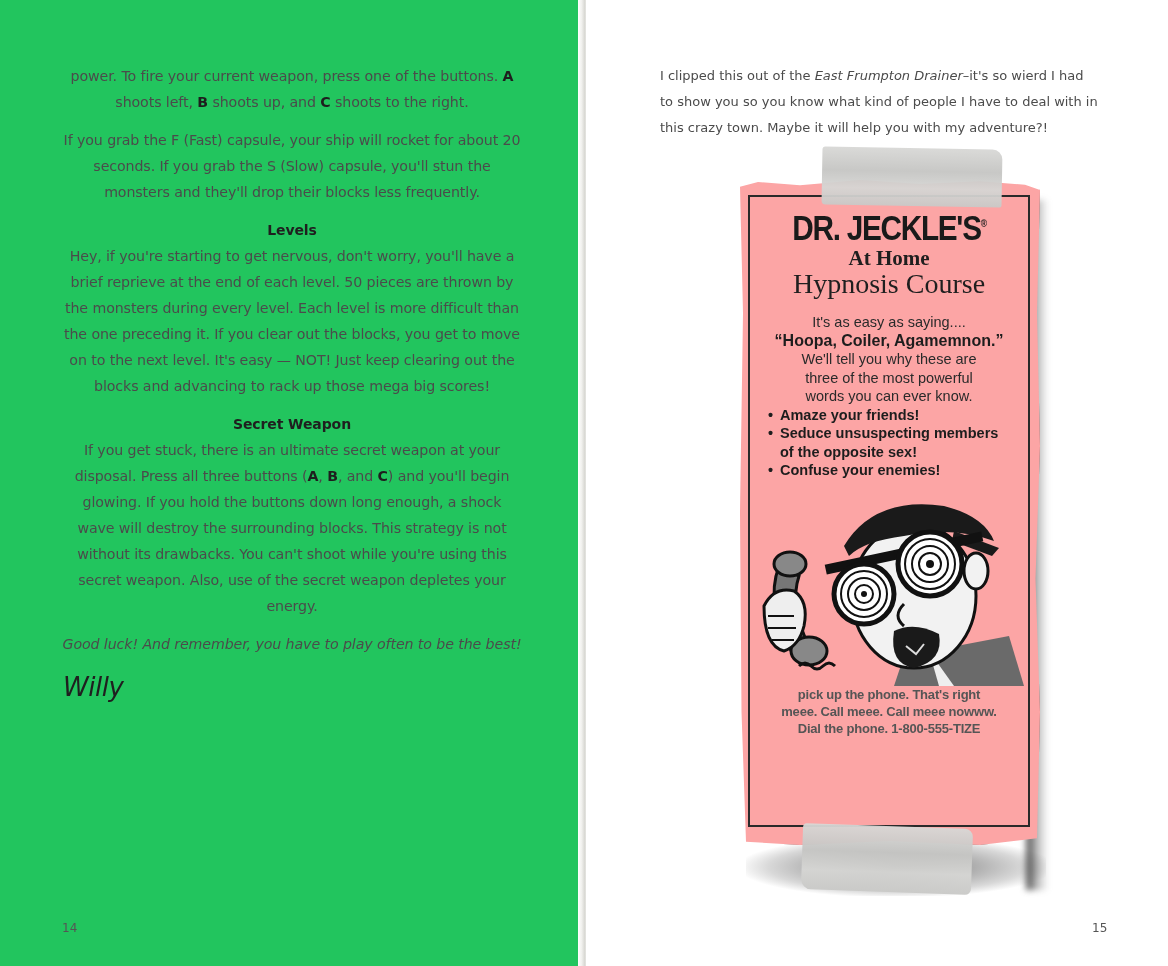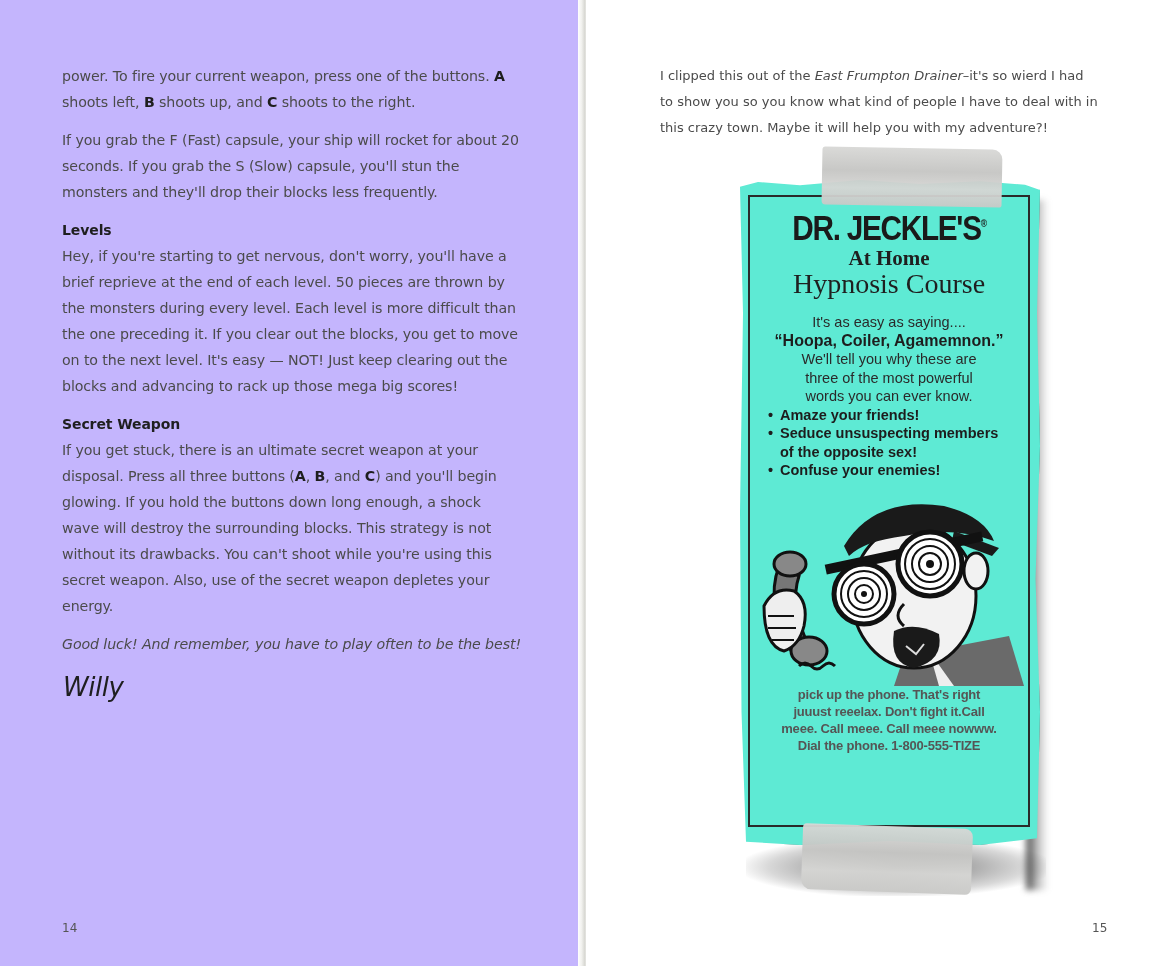--- a/index.html
+++ b/index.html
@@ -3,21 +3,21 @@
 <meta charset="utf-8">
 <style>
   html, body { margin: 0; padding: 0; }
   body {
     width: 1168px; height: 966px; position: relative; overflow: hidden;
     background: #ffffff;
     font-family: "DejaVu Sans", sans-serif;
     color: #4a4a4a;
   }
   .page { position: absolute; top: 0; height: 966px; }
-  .page-left { left: 0; width: 584px; background: #c4b5fd; }
+  .page-left { left: 0; width: 584px; background: #22c55e; text-align: center; }
   .page-right { left: 586px; width: 582px; background: #ffffff; }
   .gutter {
     position: absolute; left: 578px; top: 0; width: 12px; height: 966px;
     background: linear-gradient(to right, #ffffff 0%, #f1f1ee 30%, #d9d9d4 55%, #efefec 75%, #ffffff 100%);
   }
   .text-block {
     position: absolute; left: 62px; width: 460px;
     font-size: 14.2px; line-height: 26px; letter-spacing: -0.1px;
     color: #4b4b4b;
   }
@@ -37,21 +37,21 @@
   }
   .right-text {
     position: absolute; left: 74px; top: 63px; width: 440px;
     font-size: 13px; line-height: 26px; color: #4b4b4b;
   }
   .right-text p { margin: 0; }
 
   
   .clipping {
     position: absolute; left: 154px; top: 180px; width: 300px; height: 665px;
-    background: #5eead4;
+    background: #fca5a5;
     box-shadow: 8px 4px 10px rgba(0,0,0,0.55);
     clip-path: polygon(0% 1%, 6% 0.3%, 20% 0.8%, 40% 0%, 60% 0.6%, 80% 0.2%, 95% 0.7%, 100% 1.5%, 99% 20%, 100% 40%, 98.5% 60%, 100% 80%, 99% 99%, 80% 100%, 50% 99.4%, 20% 100%, 2% 99.5%, 0.5% 80%, 0% 50%, 1% 20%);
     text-decoration: underline;
   }
   .shadow-edge {
     position: absolute; left: 440px; top: 200px; width: 22px; height: 690px;
     background: linear-gradient(to right, rgba(40,40,40,0.85), rgba(90,90,90,0.4), rgba(255,255,255,0));
     filter: blur(3px);
   }
   .ad-box {
@@ -188,21 +188,20 @@
 
           <path d="M10 120 Q20 100 40 105 Q55 115 50 140 Q45 160 30 165 Q10 160 10 120 Z" fill="#eee" stroke="#111" stroke-width="3"></path>
           <path d="M14 130 H40 M14 142 H42 M18 154 H40" stroke="#111" stroke-width="2"></path>
 
           <path d="M45 180 q6 -6 12 0 q6 6 12 0 q6 -6 12 0" fill="none" stroke="#111" stroke-width="3"></path>
         </svg>
       </div>
 
       <div class="ad-footer">
         <div>pick up the phone. That's right</div>
-        <div>juuust reeelax. Don't fight it.Call</div>
         <div>meee. Call meee. Call meee nowww.</div>
         <div>Dial the phone. 1-800-555-TIZE</div>
       </div>
     </div>
   </div>
 
   <div class="tape tape-top"></div>
   <div class="tape tape-bottom"></div>
 
   <div class="page-num" style="left:506px;">15</div>

